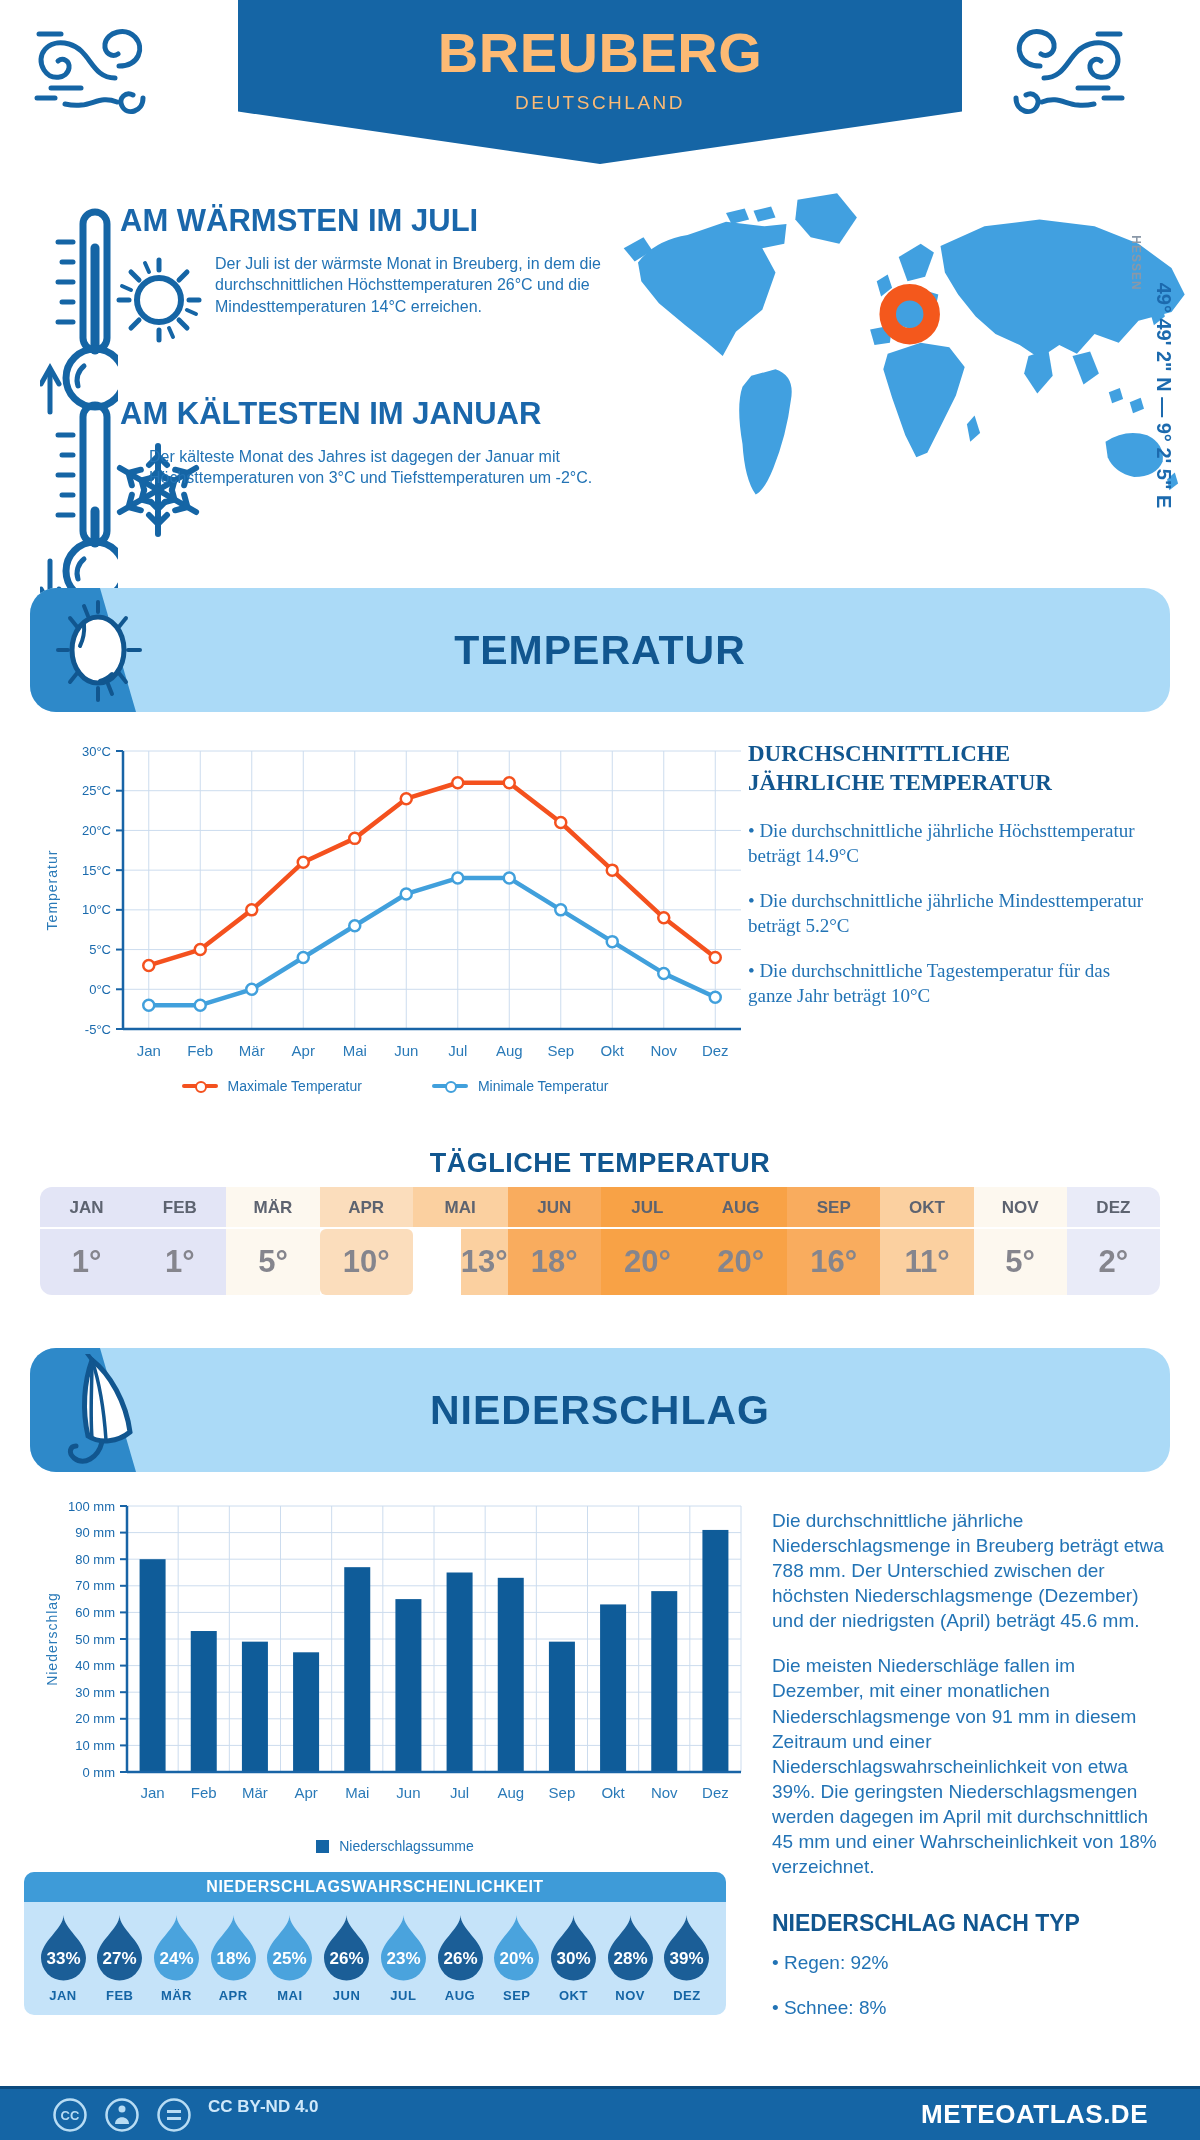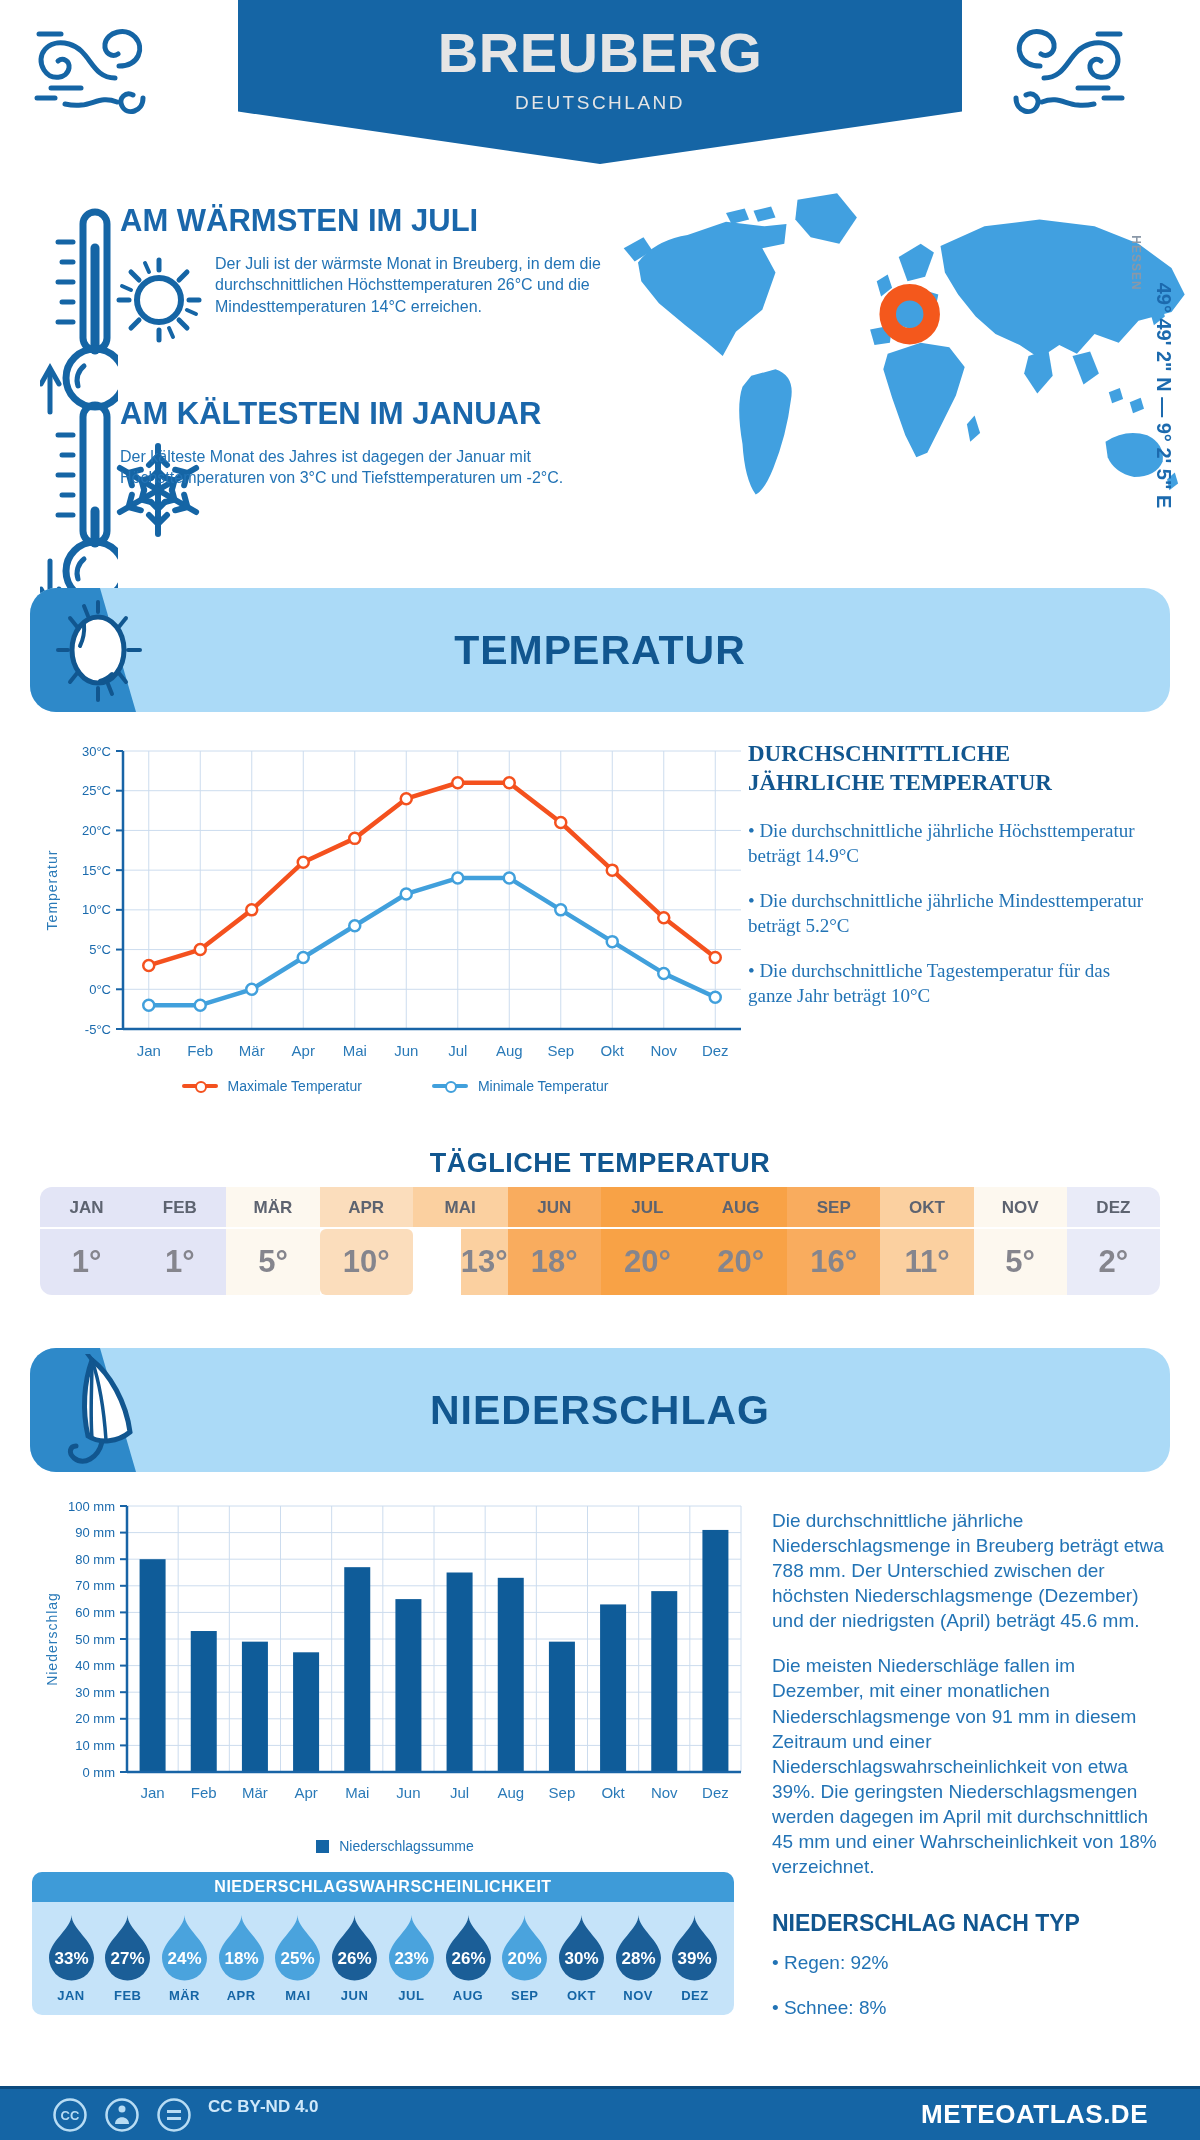--- a/index.html
+++ b/index.html
@@ -2,21 +2,21 @@
 <html><head>
 <meta charset="utf-8">
 <style>
   html,body{margin:0;padding:0;background:#ffffff;}
   .page{position:relative;width:1200px;height:2140px;background:#fff;overflow:hidden;
         font-family:"Liberation Sans",sans-serif;-webkit-font-smoothing:antialiased;}
   svg text{font-family:"Liberation Sans",sans-serif;}
 
   
   .top-banner{position:absolute;left:238px;top:0;width:724px;height:164px;background:#1565a5;
-    clip-path:polygon(0 0,100% 0,100% 68%,50% 100%,0 68%);text-align:center;color:#e5e5e5;}
+    clip-path:polygon(0 0,100% 0,100% 68%,50% 100%,0 68%);text-align:center;color:#fdba74;}
   .top-banner h1{margin:20px 0 0;font-size:56px;font-weight:800;letter-spacing:0.5px;}
   .top-banner .sub{margin-top:7px;font-size:19px;letter-spacing:2.5px;font-weight:400;}
   .wind{position:absolute;top:20px;}
   .wind.left{left:28px;transform:scaleX(-1);}
   .wind.right{left:1006px;}
 
   
   .intro{position:absolute;left:40px;width:600px;}
   .intro h2{margin:0;font-size:31px;font-weight:800;color:#1a67ab;letter-spacing:0;}
   .intro p{margin:14px 0 0;font-size:16px;line-height:1.33;color:#2273b5;}
@@ -60,21 +60,21 @@
     font-size:27px;font-weight:800;color:#11568f;letter-spacing:0.5px;}
   .daily{position:absolute;left:40px;top:1187px;width:1120px;height:108px;border-radius:12px;
     overflow:hidden;display:flex;}
   .daily .col{flex:1;display:flex;flex-direction:column;}
   .daily .m{height:40px;line-height:42px;text-align:center;font-size:17px;font-weight:bold;
     color:#5d6370;border-bottom:2px solid #fff;}
   .daily .v{flex:1;display:flex;align-items:center;justify-content:center;
     font-size:31px;font-weight:bold;color:#85858d;}
 
   
-  .prob{position:absolute;left:32px;top:1872px;width:702px;border-radius:10px;overflow:hidden;
+  .prob{position:absolute;left:24px;top:1872px;width:702px;border-radius:10px;overflow:hidden;
     background:#c5e3f9;}
   .prob .hd{height:30px;line-height:30px;background:#3e9bd8;color:#fff;text-align:center;
     font-size:16px;font-weight:bold;letter-spacing:0.5px;}
   .prob .row{display:flex;justify-content:space-between;padding:12px 14px 12px;}
   .drop{display:flex;flex-direction:column;align-items:center;width:50px;}
   .drop .mon{margin-top:6px;font-size:13px;font-weight:bold;color:#1565a5;letter-spacing:0.5px;}
 
   
   .footer{position:absolute;left:0;top:2086px;width:1200px;height:54px;background:#1565a5;
     border-top:3px solid #0c4a7e;box-sizing:border-box;display:flex;align-items:center;
@@ -190,21 +190,21 @@
           <path d="M50,18 L41,27 M50,18 L59,27 M50,33 L43,40 M50,33 L57,40"></path>
         </g>
       <g transform="rotate(300 50 52)">
           <line x1="50" y1="52" x2="50" y2="8"></line>
           <path d="M50,18 L41,27 M50,18 L59,27 M50,33 L43,40 M50,33 L57,40"></path>
         </g>
     </g>
   </svg>
   <div class="intro" style="top:396px;">
     <h2 style="margin-left:80px;">AM KÄLTESTEN IM JANUAR</h2>
-    <p style="margin-left:80px;width:445px;">Der kälteste Monat des Jahres ist dagegen der Januar mit Höchsttemperaturen von 3°C und Tiefsttemperaturen um -2°C.</p>
+    <p style="margin-left:109px;width:445px;">Der kälteste Monat des Jahres ist dagegen der Januar mit Höchsttemperaturen von 3°C und Tiefsttemperaturen um -2°C.</p>
   </div>
 
   <svg class="map" viewBox="0 0 520 300">
     <g fill="#41a0e0">
       <path d="M2,62 L20,52 L28,64 L12,74 Z"></path>
       <path d="M15,75 Q30,55 60,50 L95,38 L130,42 L150,40 L148,58 L128,62 L140,84 L128,118 L104,138 L92,160 L78,148 L58,132 L34,112 L18,92 Z"></path>
       <path d="M95,30 L112,26 L116,36 L100,40 Z"></path>
         <path d="M120,28 L136,24 L140,34 L124,38 Z"></path>
       <path d="M160,18 L196,12 L214,34 L198,58 L172,52 L158,36 Z"></path>
       <path d="M118,178 L140,172 Q158,178 154,200 Q150,232 138,262 Q130,282 122,286 Q112,272 110,240 Q104,205 110,188 Z"></path>

